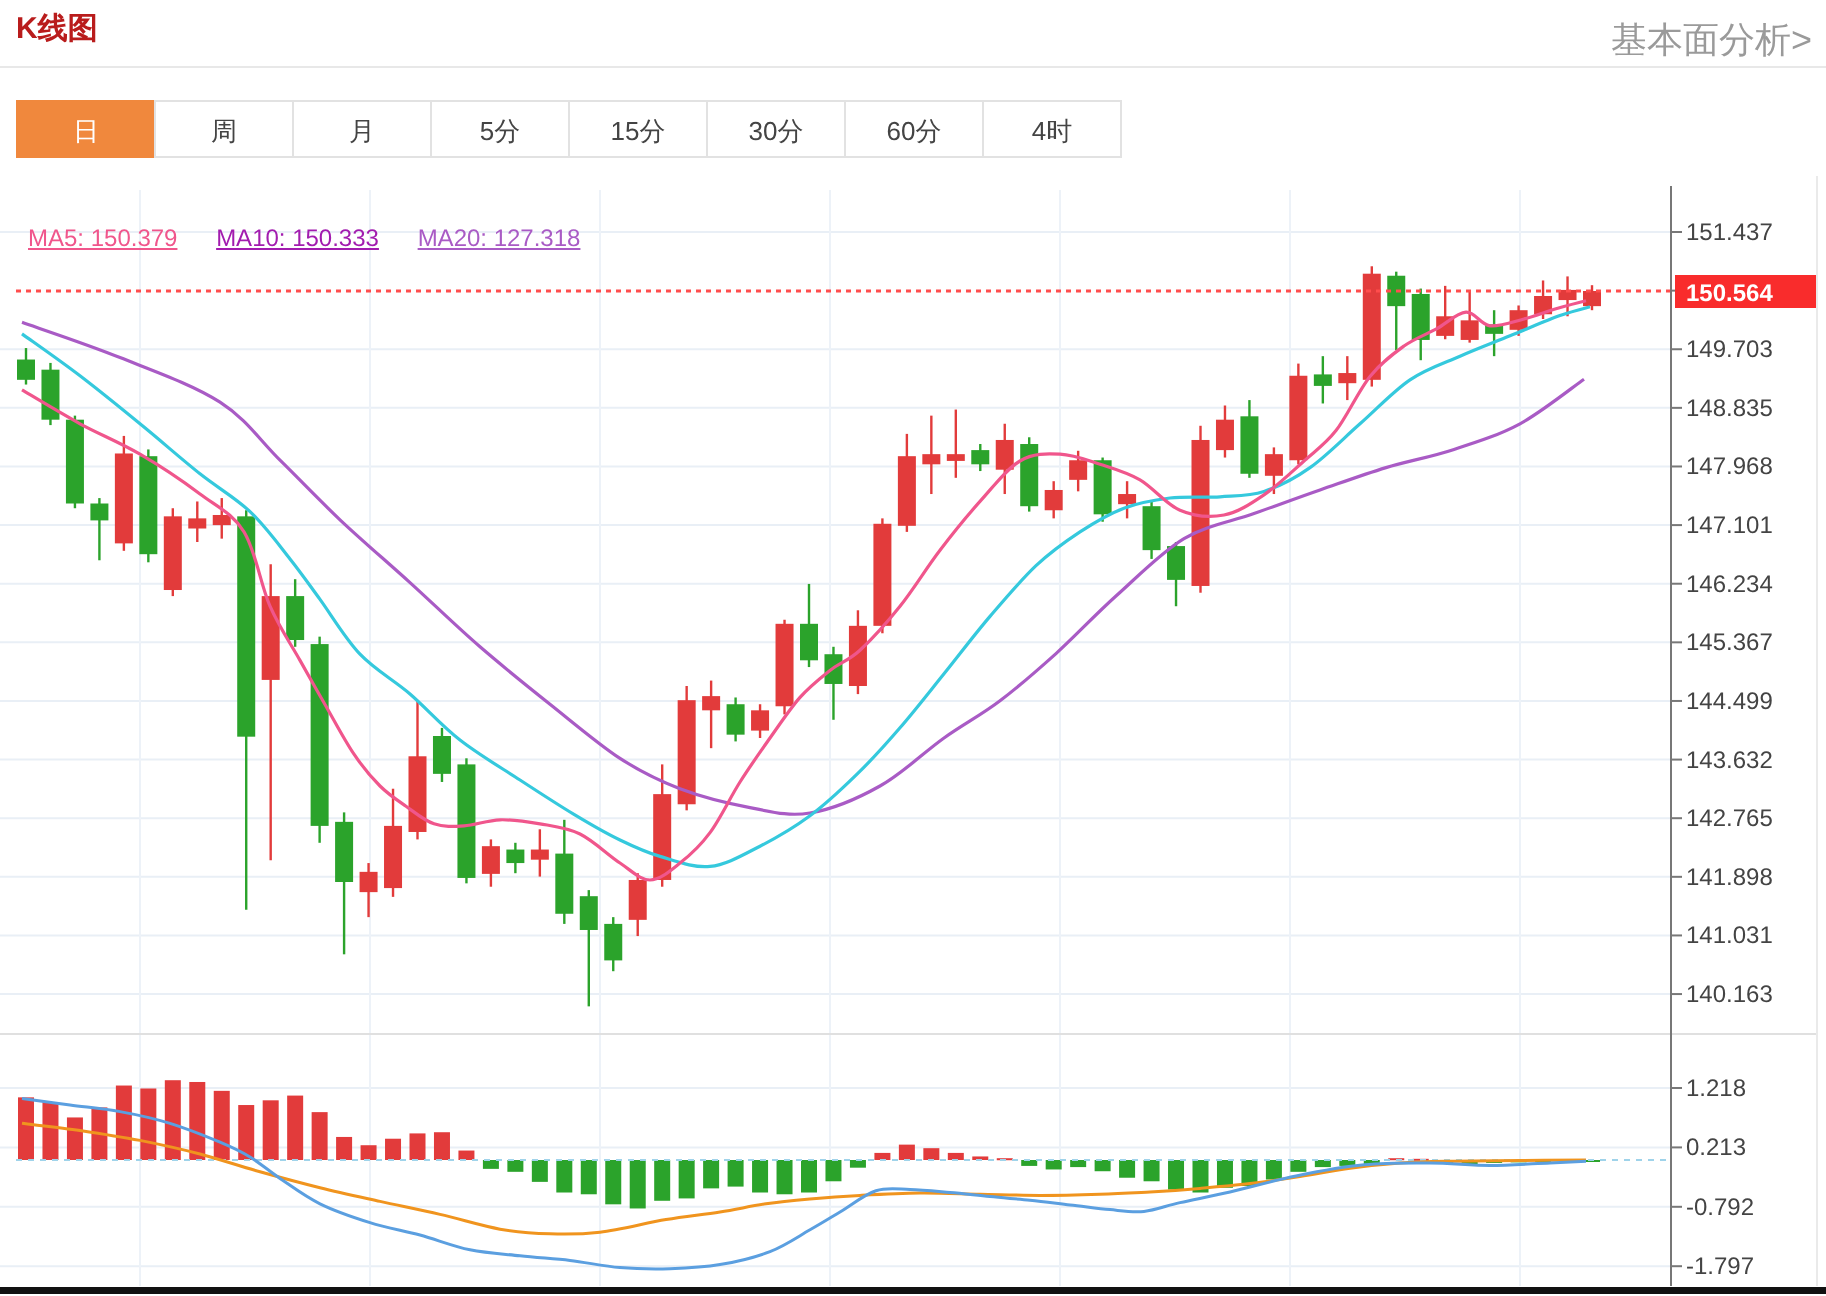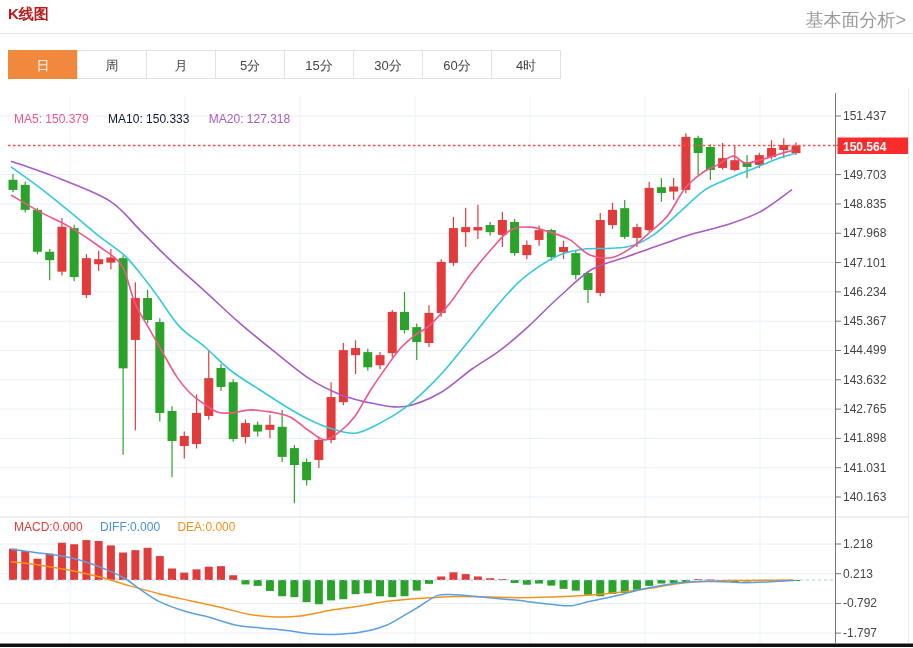--- a/index.html
+++ b/index.html
@@ -10,21 +10,21 @@
   .hdr-divider{position:absolute;left:0;top:33px;width:913px;height:1px;background:#e8e8e8;}
   .tabbar{position:absolute;left:8px;top:50px;display:flex;}
   .tab{width:70px;height:29px;line-height:29px;text-align:center;font-size:13px;color:#444;
        background:#fff;border:1px solid #e2e2e2;margin-left:-1px;cursor:pointer;box-sizing:border-box;}
   .tab:first-child{margin-left:0;}
   .tab.active{background:#f0883d;border-color:#f0883d;color:#fff;}
   .ohlc-row{position:absolute;left:14px;top:93px;font-size:12px;color:#333;white-space:nowrap;}
   .ohlc-row .item{margin-right:16px;}
   .ohlc-row .val{color:#e8403d;}
   .ma-row{position:absolute;left:14px;top:112px;font-size:12px;white-space:nowrap;}
-  .ma-row span{margin-right:16px;}
+  .ma-row span{margin-right:16px;text-decoration:underline;}
   .macd-row{position:absolute;left:14px;top:520px;font-size:12px;white-space:nowrap;}
   .macd-row span{margin-right:14px;}
   svg{position:absolute;left:0;top:0;}
 </style>
 </head>
 <body>
 
 <div class="stage">
   <div class="title">K线图</div>
   <a class="toplink">基本面分析&gt;</a>
@@ -321,22 +321,17 @@
         <rect x="837.5" y="137.5" width="71" height="16.5" fill="#f92c2c"></rect>
         <text x="843" y="150.5" font-size="12" font-weight="bold" fill="#fff">150.564</text>
       </g>
       <line x1="908.5" y1="44" x2="908.5" y2="643" stroke="#eaeaea" stroke-width="1"></line>
       <rect x="0" y="643.5" width="913" height="3.5" fill="#111111"></rect>
     </svg>
 
 
   <div class="ma-row">
     <span id="ma5lbl" style="color: rgb(240, 86, 140);">MA5: 150.379</span>
-    <span id="ma10lbl" style="color: #0f172a;">MA10: 150.333</span>
+    <span id="ma10lbl" style="color: #a21caf;">MA10: 150.333</span>
     <span id="ma20lbl" style="color: rgb(169, 91, 197);">MA20: 127.318</span>
   </div>
 
-  <div class="macd-row">
-    <span id="macdlbl" style="color: rgb(226, 59, 59);">MACD:0.000</span>
-    <span id="difflbl" style="color: rgb(74, 144, 226);">DIFF:0.000</span>
-    <span id="dealbl" style="color: rgb(240, 148, 30);">DEA:0.000</span>
-  </div>
 </div>
 
 </body></html>

